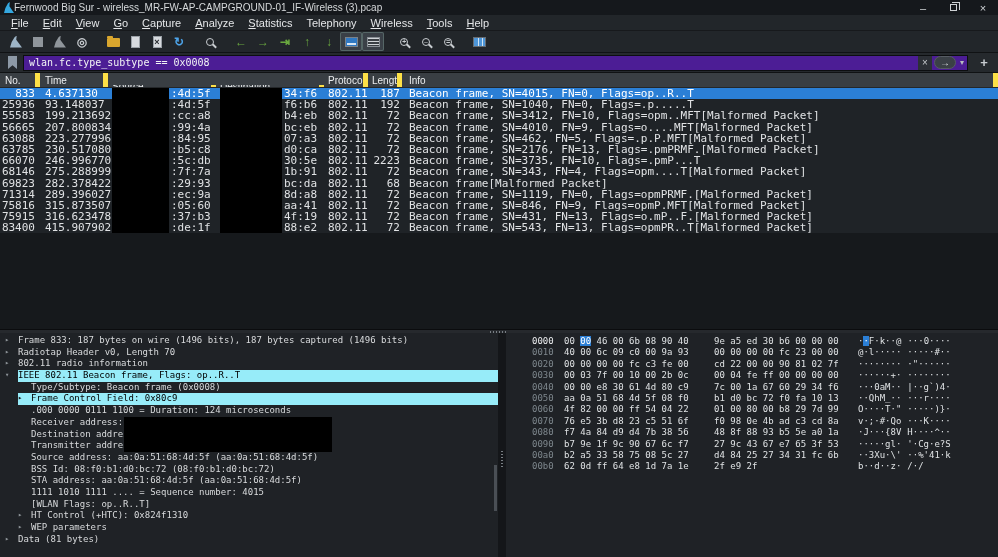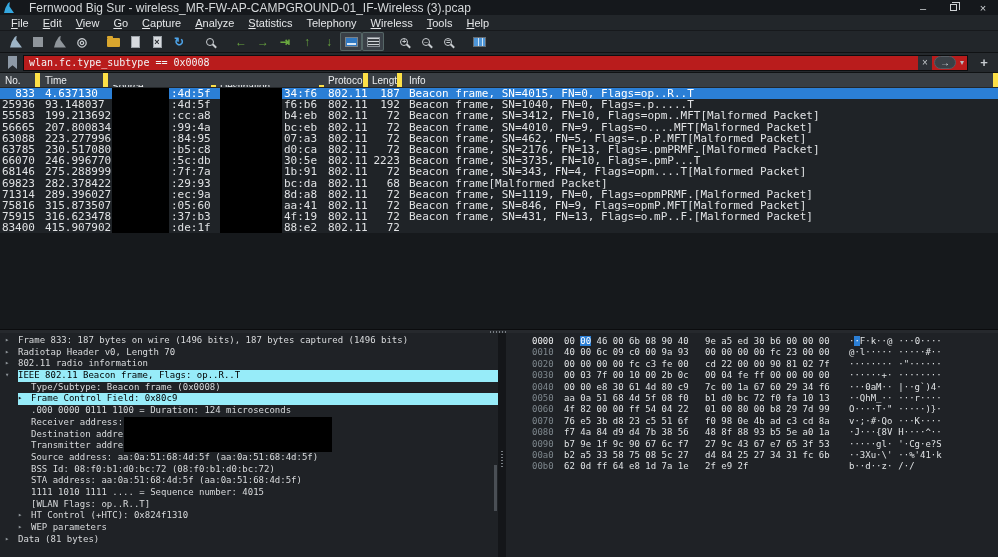--- a/index.html
+++ b/index.html
@@ -4,21 +4,21 @@
 <style>
   * { margin:0; padding:0; box-sizing:border-box; }
   html,body { width:998px; height:557px; overflow:hidden; background:#101214;
               font-family:"Liberation Sans", sans-serif; }
   .win { width:998px; height:557px; display:flex; flex-direction:column; background:#1b1e21; }
 
   
   .titlebar { height:15px; background:#15181c; display:flex; align-items:center; padding-left:4px; }
   .app-fin { width:10px; height:11px; background:#35a8e0;
              clip-path:polygon(0% 100%, 14% 55%, 40% 12%, 58% 0%, 54% 38%, 100% 100%); }
-  .title { color:#d5d8da; font-size:12px; margin-left:15px; white-space:nowrap; }
+  .title { color:#d5d8da; font-size:10px; margin-left:0; white-space:nowrap; }
   .wincontrols { margin-left:auto; display:flex; height:100%; }
   .wc { width:30px; height:100%; display:flex; align-items:center; justify-content:center;
         color:#cfd2d5; font-size:11px; }
   .restore-glyph { width:7px; height:7px; border:1px solid #cfd2d5; position:relative; background:#15181c; }
   .restore-glyph::before { content:""; position:absolute; left:1px; top:-3px; width:7px; height:7px;
         border:1px solid #cfd2d5; border-left:none; border-bottom:none; }
 
   
   .menubar { height:16px; background:#22262a; display:flex; align-items:center; padding-left:4px;
              border-bottom:1px solid #17191c; }
@@ -51,21 +51,21 @@
   .linesico { width:13px; height:10px; border:1px solid #888e94;
               background:repeating-linear-gradient(#d0d4d8 0 1.5px, #3a3f44 1.5px 3px); }
   .colsico { width:13px; height:10px; border:1px solid #666c72;
              background:linear-gradient(90deg,#4e96d8 0 4px,#cfe3f4 4px 5px,#4e96d8 5px 8px,#cfe3f4 8px 9px,#4e96d8 9px 13px); }
 
   
   .filterbar { height:20px; background:#25292d; display:flex; align-items:center; padding:0 4px;
                border-bottom:1px solid #101214; }
   .bookmark { width:9px; height:13px; background:#8d99a6; margin:0 6px 0 4px; flex:none;
               clip-path:polygon(0 0,100% 0,100% 100%,50% 72%,0 100%); }
-  .filter-input { flex:1; height:16px; background:#b91c1c; border:1px solid #0c0e10; display:flex;
+  .filter-input { flex:1; height:16px; background:#4c1d95; border:1px solid #0c0e10; display:flex;
                   align-items:center; padding-left:5px; }
   .filter-text { color:#f2f4f5; font-family:"DejaVu Sans Mono", monospace; font-size:10px; flex:1; white-space:nowrap; }
   .filter-clear { color:#c4c8cc; background:#2c3036; font-size:10px; width:14px; height:14px; flex:none;
                   display:flex; align-items:center; justify-content:center; margin-right:2px; }
   .filter-apply { color:#d8dbde; background:#3a4046; border:1px solid #565c63; border-radius:7px;
                   font-size:10px; width:22px; height:13px; flex:none; display:flex; align-items:center;
                   justify-content:center; margin-right:1px; }
   .filter-caret { color:#b8bcc0; font-size:8px; width:10px; flex:none; text-align:center; }
   .filter-add { color:#c8ccd0; font-size:13px; font-weight:bold; width:20px; text-align:center; flex:none; margin-left:6px; }
 
@@ -112,21 +112,21 @@
   .detail-redact { position:absolute; background:#000; }
   .dscroll { position:absolute; right:1px; top:132px; width:3px; height:46px; background:#4a4f55; }
 
   
   .hexpane { flex:1; background:#1f2226; padding:3px 0 0 6px; overflow:hidden; position:relative; }
   .xrow { display:flex; height:11.4px; line-height:11.4px; font-family:"DejaVu Sans Mono", monospace;
           font-size:9px; color:#dfe2e4; white-space:pre; }
   .xoff { width:24px; color:#7e878d; flex:none; margin-right:8px;margin-left:20px; }
   .xoff.cur { color:#eceef0; }
   .xh { width:126px; flex:none; }
-  .xh2 { margin-left:15px; }
+  .xh2 { margin-left:24px; }
   .xa { margin-left:18px; flex:none; }
   .xa2 { margin-left:6px; }
   .selbyte { background:#2b7fd6; color:#fff; }
 </style>
 </head>
 <body>
 
 <div class="win">
 
   <div class="titlebar">
@@ -434,20 +434,21 @@
           <span class="c2">
             <span class="redbox src"></span>
             <span class="sfx">:de:1f</span>
           </span>
           <span class="c3">
             <span class="redbox dst"></span>
             <span class="sfx">88:e2</span>
           </span>
           <span class="c4">802.11</span>
           <span class="c5">72</span>
+          <span class="c6">Beacon frame, SN=543, FN=13, Flags=opmPR..T[Malformed Packet]</span>
         </div>
       </div>
   </div>
 
   <div class="hsplit">
       <span class="dots-h"></span>
     </div>
 
   <div class="lower">
     <div class="detail" id="detail-pane">

